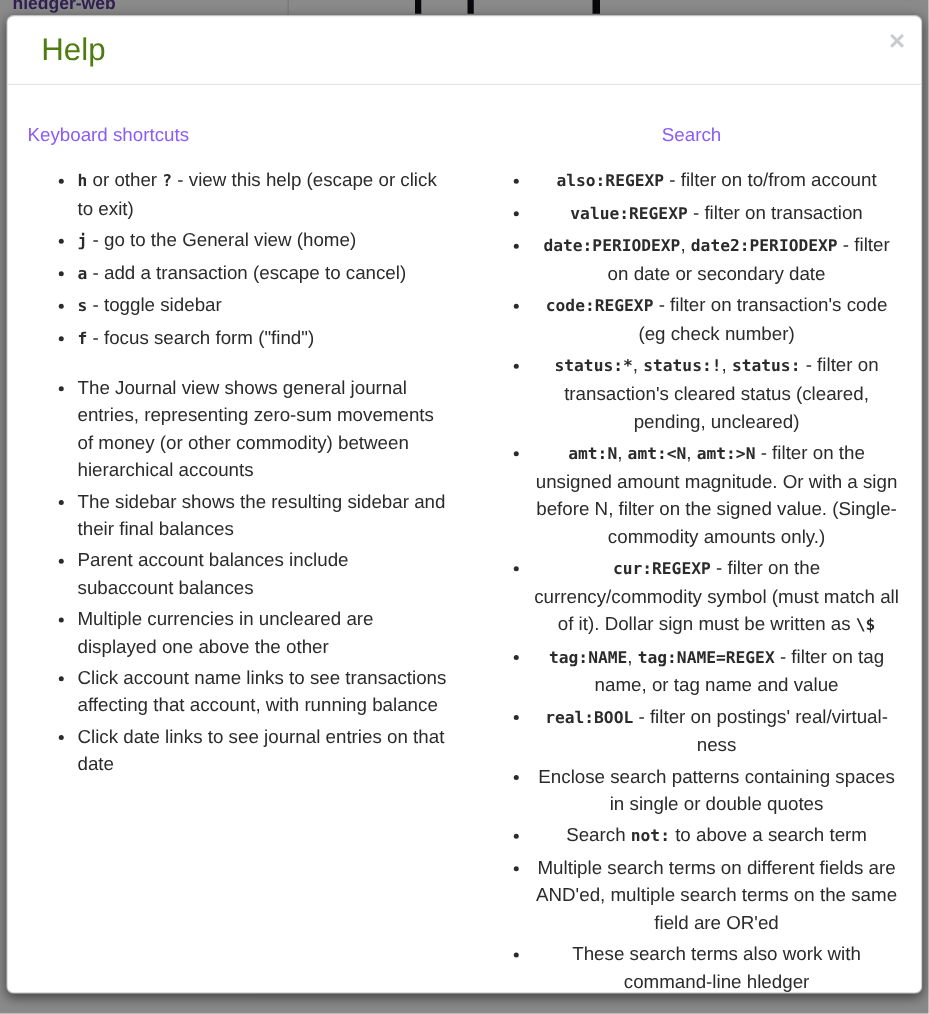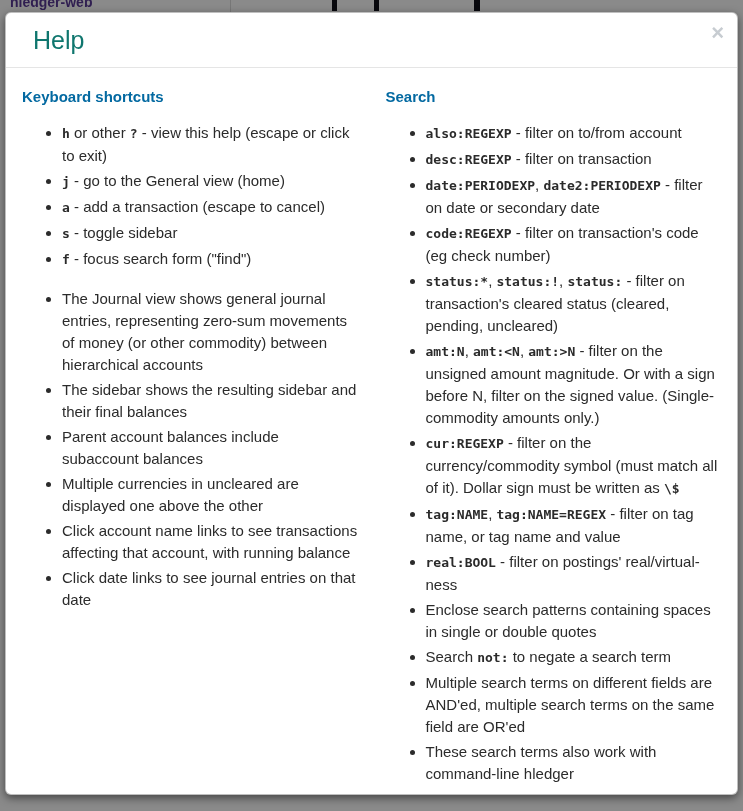--- a/index.html
+++ b/index.html
@@ -38,37 +38,37 @@
     overflow: hidden;
   }
   .modal-header {
     position: relative;
     height: 55px;
     padding: 13px 27px;
     border-bottom: 1px solid #e5e5e5;
   }
   .modal-title {
     font-size: 25px; line-height: 29px;
-    font-weight: 400; color: #0f766e;
+    font-weight: 400; color: #4d7c0f;
   }
   .close {
     position: absolute; right: 13px; top: 9px;
     border: 0; background: none;
     font-family: "Liberation Sans", sans-serif;
     font-size: 22px; line-height: 22px; font-weight: 700;
     color: #c7ccd1; cursor: pointer;
   }
   .modal-body { display: flex; padding: 14px 16px 20px; }
   .col { flex: 1 1 50%; min-width: 0; }
   .col.left  { padding-right: 14px; }
-  .col.right { padding-left: 14px; }
+  .col.right { padding-left: 14px; text-align: center; }
 
   .section-heading {
-    font-size: 15px; font-weight: 700; color: #0369a1;
-    margin: 6px 0 0;
+    font-size: 15px; font-weight: 400; color: #8b5cf6;
+    margin: 18px 0 0;
   }
   ul.help-list { margin: 17px 0 9px; padding-left: 40px; list-style: disc; }
   ul.help-list li {
     font-size: 15px; line-height: 22px; color: #2b2b2b;
   }
   ul.help-list li + li { margin-top: 3px; }
   .code {
     font-family: "DejaVu Sans Mono", monospace;
     font-weight: 700;
     font-size: 13px;
@@ -109,28 +109,28 @@
           <li><span>Parent account balances include subaccount balances</span></li>
           <li><span>Multiple currencies in uncleared are displayed one above the other</span></li>
           <li><span>Click account name links to see transactions affecting that account, with running balance</span></li>
           <li><span>Click date links to see journal entries on that date</span></li>
         </ul>
     </div>
     <div class="col right">
       <h3 class="section-heading">Search</h3>
       <ul class="help-list">
           <li><span class="code">also:REGEXP</span><span> - filter on to/from account</span></li>
-          <li><span class="code">desc:REGEXP</span><span> - filter on transaction</span></li>
+          <li><span class="code">value:REGEXP</span><span> - filter on transaction</span></li>
           <li><span class="code">date:PERIODEXP</span><span>, </span><span class="code">date2:PERIODEXP</span><span> - filter on date or secondary date</span></li>
           <li><span class="code">code:REGEXP</span><span> - filter on transaction's code (eg check number)</span></li>
           <li><span class="code">status:*</span><span>, </span><span class="code">status:!</span><span>, </span><span class="code">status:</span><span> - filter on transaction's cleared status (cleared, pending, uncleared)</span></li>
           <li><span class="code">amt:N</span><span>, </span><span class="code">amt:&lt;N</span><span>, </span><span class="code">amt:&gt;N</span><span> - filter on the unsigned amount magnitude. Or with a sign before N, filter on the signed value. (Single-commodity amounts only.)</span></li>
           <li><span class="code">cur:REGEXP</span><span> - filter on the currency/commodity symbol (must match all of it). Dollar sign must be written as </span><span class="code">\$</span></li>
           <li><span class="code">tag:NAME</span><span>, </span><span class="code">tag:NAME=REGEX</span><span> - filter on tag name, or tag name and value</span></li>
           <li><span class="code">real:BOOL</span><span> - filter on postings' real/virtual-ness</span></li>
           <li><span>Enclose search patterns containing spaces in single or double quotes</span></li>
-          <li><span>Search </span><span class="code">not:</span><span> to negate a search term</span></li>
+          <li><span>Search </span><span class="code">not:</span><span> to above a search term</span></li>
           <li><span>Multiple search terms on different fields are AND'ed, multiple search terms on the same field are OR'ed</span></li>
           <li><span>These search terms also work with command-line hledger</span></li>
         </ul>
     </div>
   </div>
 </div>
 
 </body></html>

